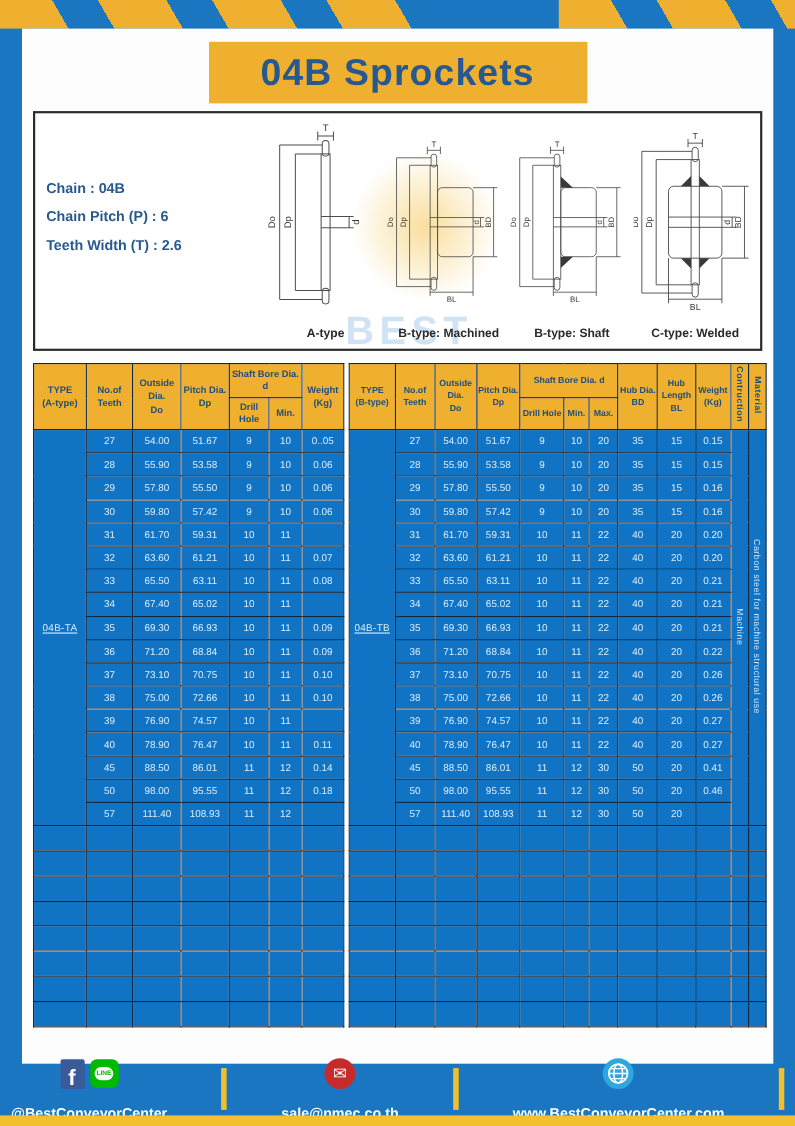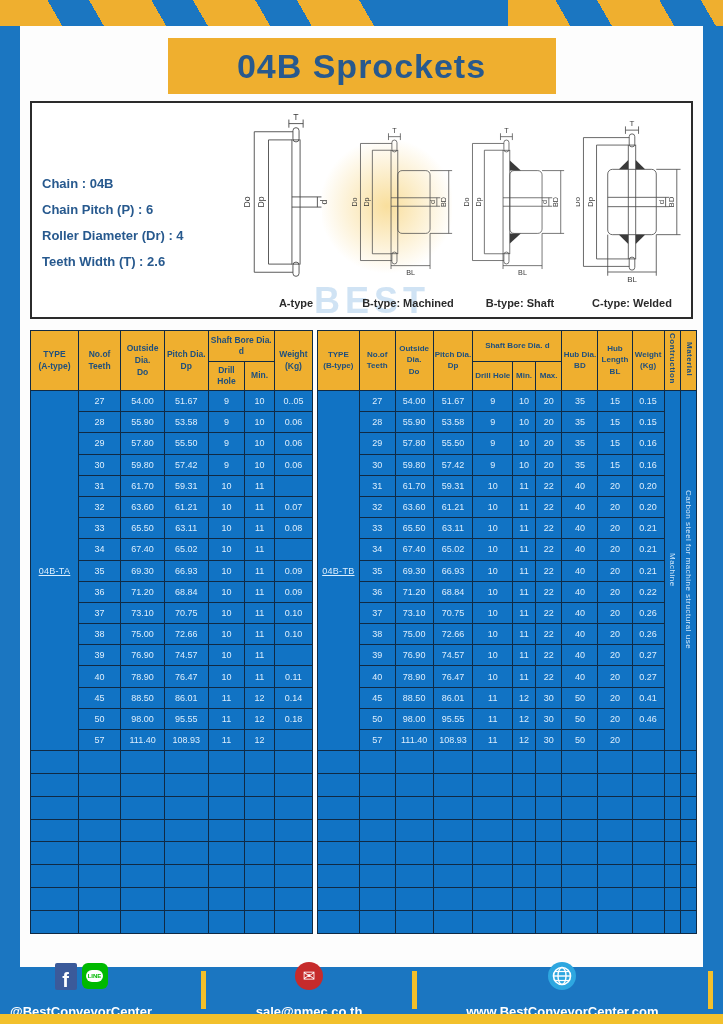--- a/index.html
+++ b/index.html
@@ -9,28 +9,28 @@
   
   .hazard{position:absolute;top:0;left:0;right:0;height:26px;background:#1B76C1;}
   .hz{position:absolute;top:0;height:26px;
     background:repeating-linear-gradient(60deg,#EFAF2F 0 54px, transparent 54px 90px);}
   .hz-left{left:0;width:378px;}
   .hz-right{right:0;width:215px;}
 
   
   .page{position:absolute;left:20px;right:20px;top:26px;height:941px;background:#FDFDFD;}
 
-  .banner{width:388px;height:56px;margin:12px auto 0;background:#EFAF2F;
+  .banner{width:344px;height:56px;margin:12px auto 0;background:#EFAF2F;
     display:flex;align-items:center;justify-content:center;}
   .banner span{font-size:34px;font-weight:bold;color:#27598E;letter-spacing:1px;}
 
   
   .dbox{position:relative;width:659px;height:214px;margin:7px auto 0;
     border:2px solid #2b2b2b;background:#fff;overflow:hidden;}
-  .specs{position:absolute;left:10px;top:55px;z-index:2;margin-top:13px;}
+  .specs{position:absolute;left:10px;top:55px;z-index:2;}
   .specs div{font-size:13px;font-weight:bold;color:#27598E;line-height:26px;white-space:nowrap;}
   .watermark{position:absolute;left:185px;top:28px;z-index:0;display:flex;align-items:center;pointer-events:none;flex-direction:column;}
   .wm-logo{width:130px;height:150px;margin-right:-30px;
     background:radial-gradient(circle at 50% 50%, rgba(244,196,76,.55), rgba(244,196,76,0) 68%);}
   .wm-text{width:310px;font-size:36px;font-weight:bold;letter-spacing:5px;line-height:1.12;
     color:rgba(150,192,230,.45);text-align:center;}
   .figs{position:absolute;left:208px;right:3px;top:4px;bottom:2px;display:flex;z-index:1;}
   .fig{flex:1;display:flex;flex-direction:column;align-items:center;}
   .fig svg{flex:1;width:100%;}
   .fig .cap{height:18px;font-size:11px;font-weight:bold;color:#2b2b2b;text-align:center;}
@@ -91,21 +91,20 @@
 
   <div class="dbox">
     <div class="watermark">
       <div class="wm-logo"></div>
       <div class="wm-text">BEST CONVEYOR CENTER</div>
     </div>
 
     <div class="specs">
       <div>Chain : 04B</div>
       <div>Chain Pitch (P) : 6</div>
-      <div>Roller Diameter (Dr) : 4</div>
       <div>Teeth Width (T) : 2.6</div>
     </div>
 
     <div class="figs">
 
       <div class="fig">
         <svg viewBox="0 0 110 178">
           <line x1="48" y1="12" x2="62" y2="12"></line>
             <line x1="48" y1="8" x2="48" y2="16"></line>
             <line x1="62" y1="8" x2="62" y2="16"></line>

